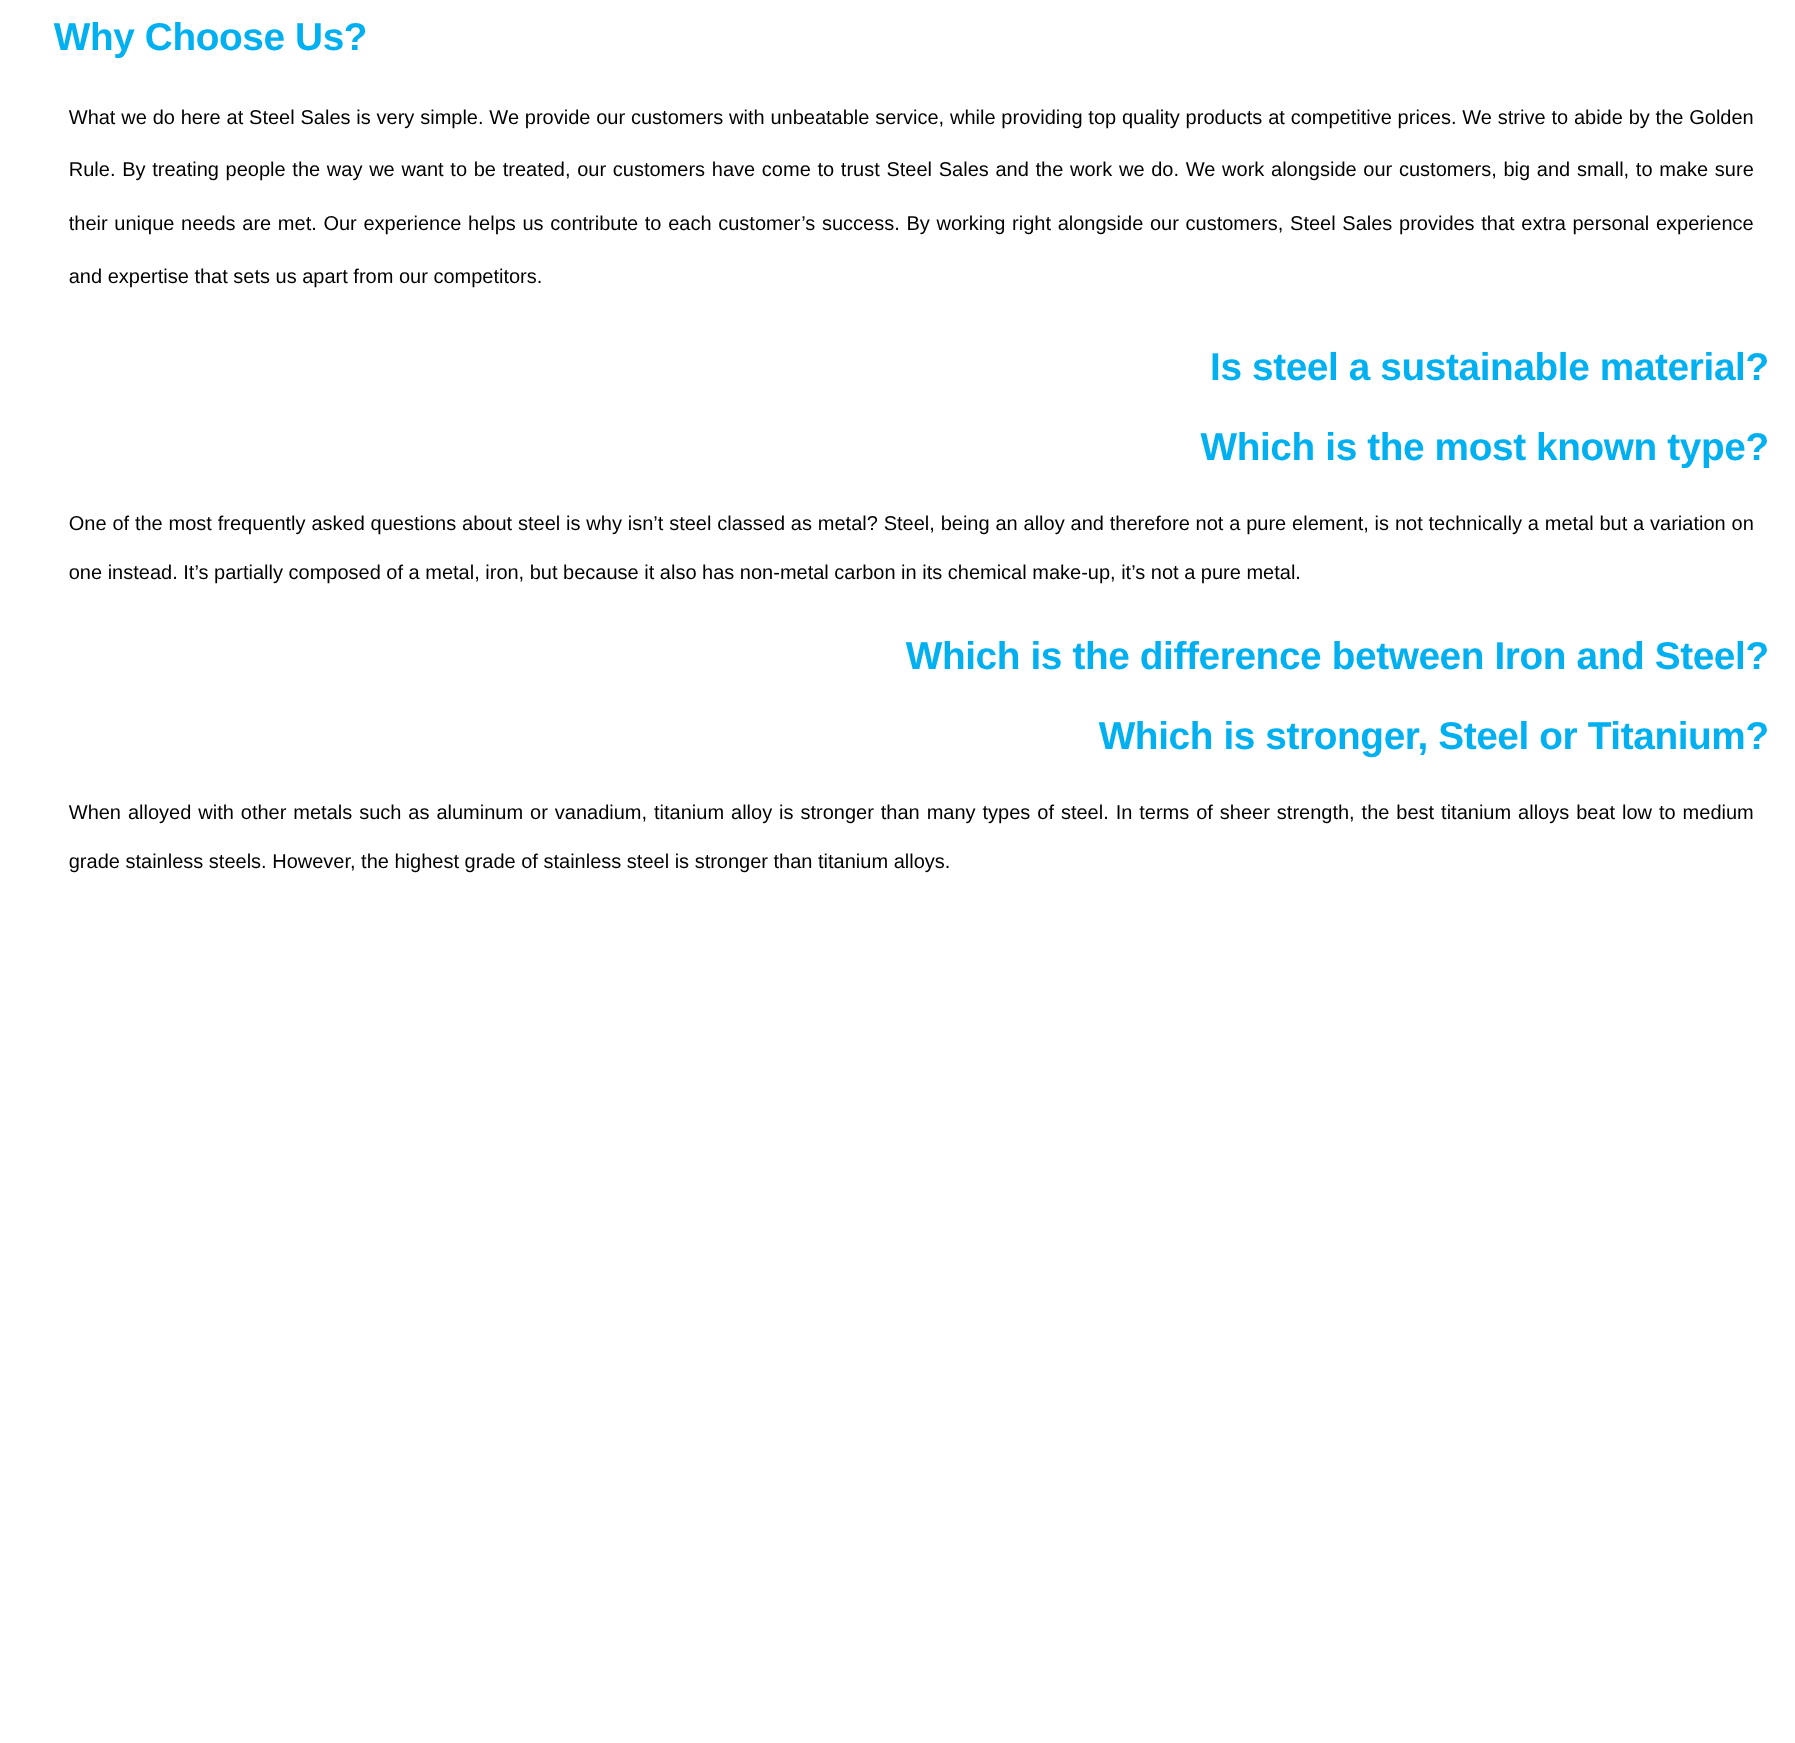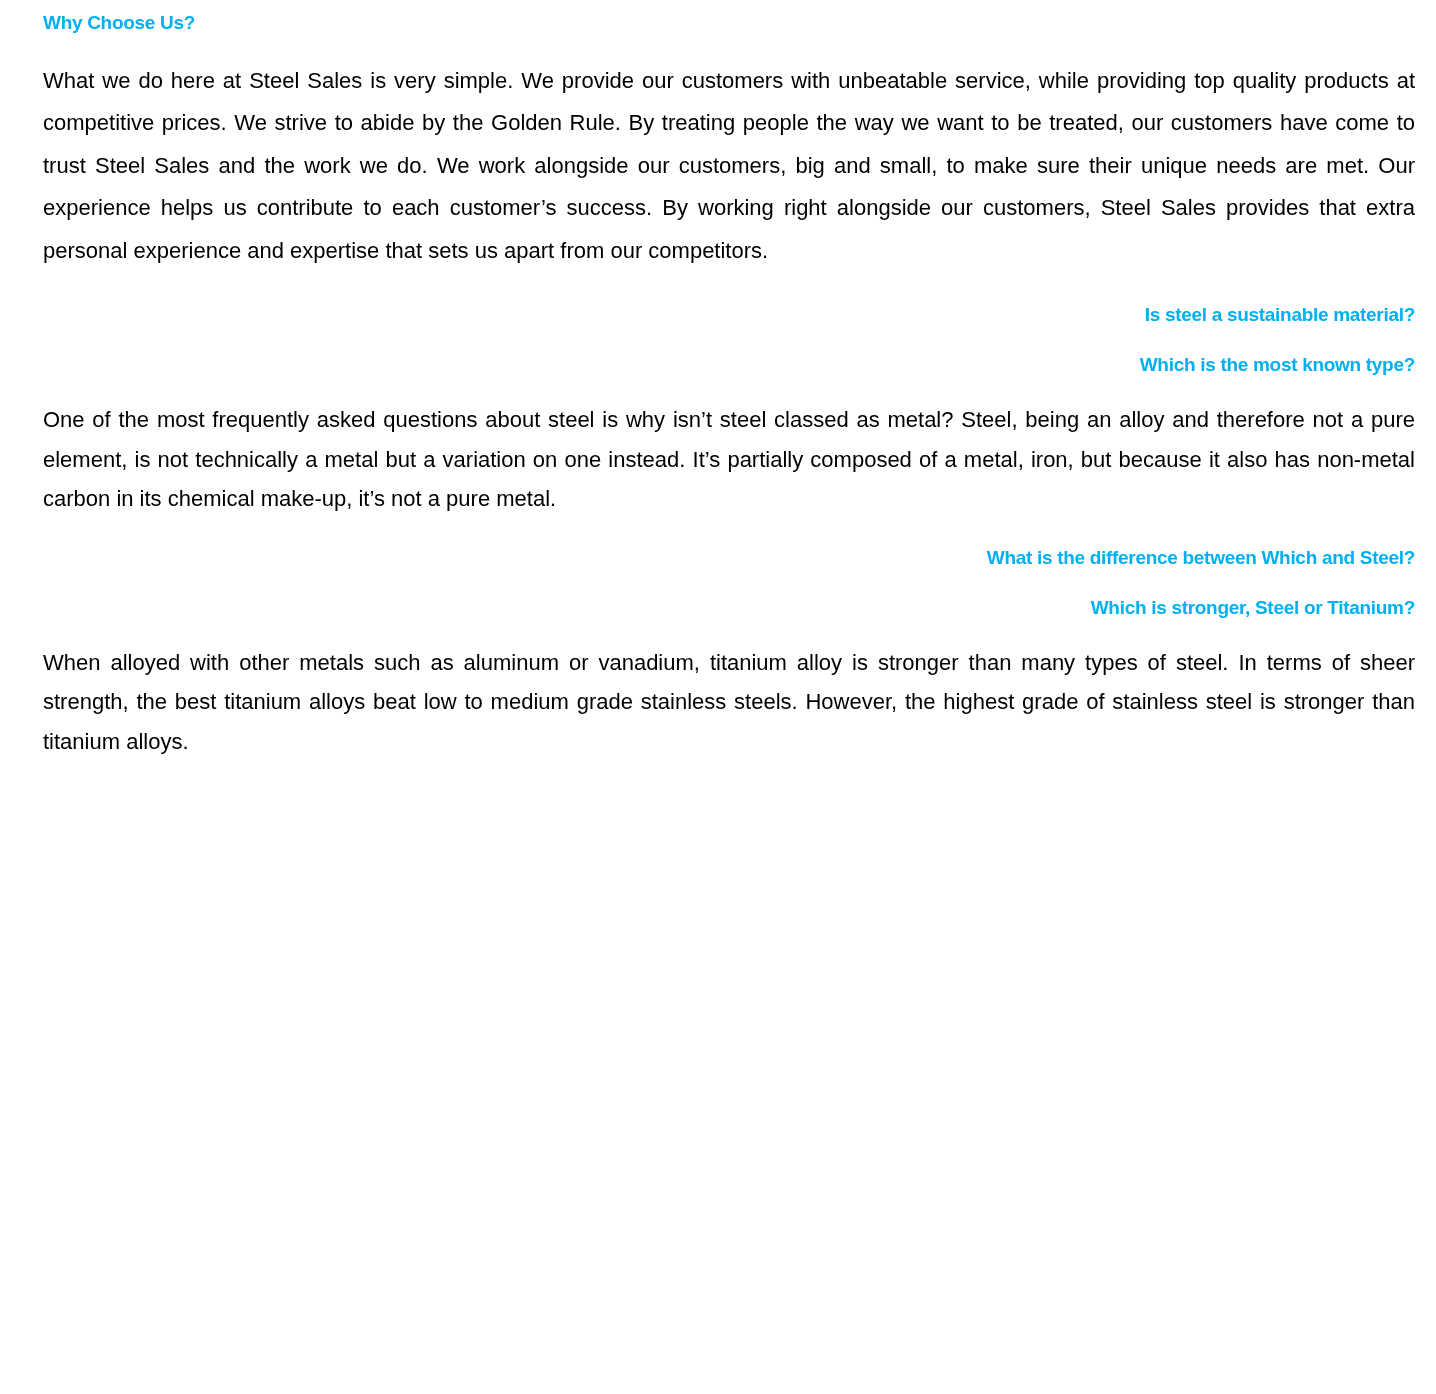--- a/index.html
+++ b/index.html
@@ -1,19 +1,19 @@
 <!DOCTYPE html>
 <html><head>
 <meta charset="utf-8">
 <style>
   html,body{margin:0;padding:0;background:#fff;}
   body{width:1436px;height:1394px;overflow:hidden;font-family:"Liberation Sans",sans-serif;}
   .page{position:relative;padding:0 21px 0 43px;}
-  h2{color:#00B0F0;font-weight:bold;font-size:19px;margin:0;letter-spacing:-0.3px;}
-  p{font-size:22px;line-height:42px;color:#000;margin:0;text-align:justify;text-align-last:left;}
+  h2{color:#00B0F0;font-weight:bold;font-size:31px;margin:0;letter-spacing:-0.3px;}
+  p{font-size:16px;line-height:42px;color:#000;margin:12px;text-align:justify;text-align-last:left;}
   .s0 h2{padding-top:12px;}
   .s0 p{margin-top:26px;line-height:42.4px;}
   .sec h2{margin-top:28px;text-align:right;}
   .sec p{margin-top:24px;line-height:39.5px;}
   .s1 h2{margin-top:32px;}
 </style>
 </head>
 <body>
 
 <div class="page">
@@ -24,19 +24,19 @@
   <section class="sec s1">
     <h2>Is steel a sustainable material?</h2>
   </section>
   <section class="sec">
     <h2>Which is the most known type?</h2>
   </section>
   <section class="sec">
     <p>One of the most frequently asked questions about steel is why isn’t steel classed as metal? Steel, being an alloy and therefore not a pure element, is not technically a metal but a variation on one instead. It’s partially composed of a metal, iron, but because it also has non-metal carbon in its chemical make-up, it’s not a pure metal.</p>
   </section>
   <section class="sec">
-    <h2>What is the difference between Which and Steel?</h2>
+    <h2>Which is the difference between Iron and Steel?</h2>
   </section>
   <section class="sec">
     <h2>Which is stronger, Steel or Titanium?</h2>
     <p>When alloyed with other metals such as aluminum or vanadium, titanium alloy is stronger than many types of steel. In terms of sheer strength, the best titanium alloys beat low to medium grade stainless steels. However, the highest grade of stainless steel is stronger than titanium alloys.</p>
   </section>
 </div>
 
 </body></html>

